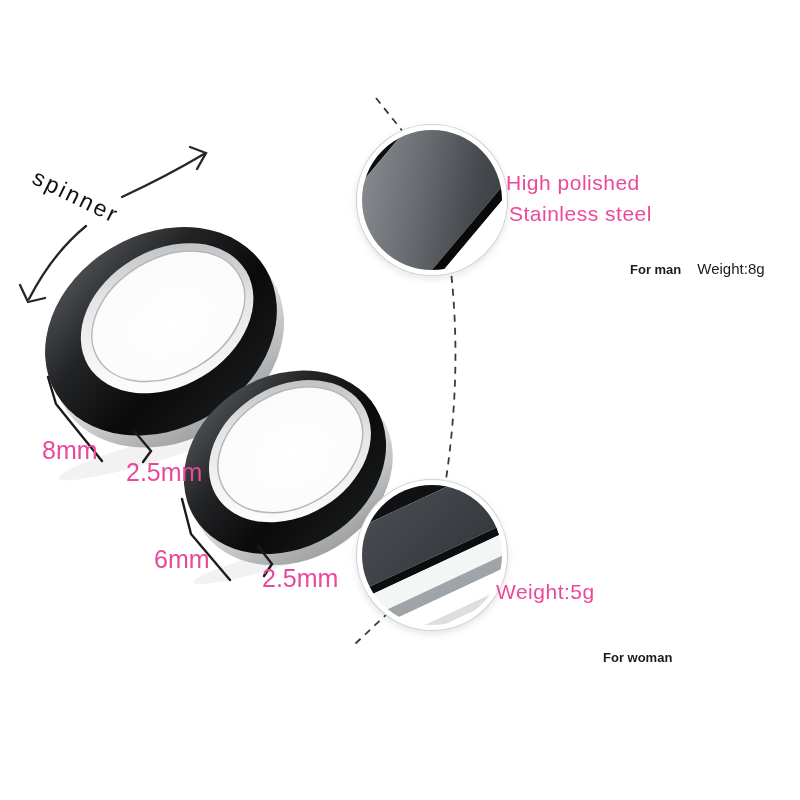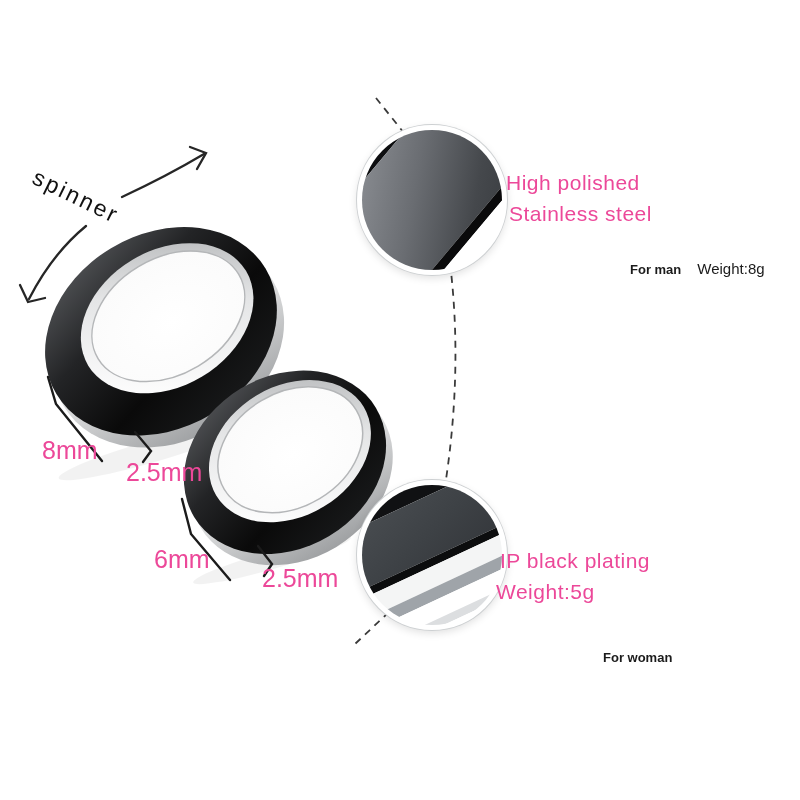--- a/index.html
+++ b/index.html
@@ -142,21 +142,20 @@
   <div class="lbl spinner-lbl">spinner</div>
 
   <div class="lbl dim" style="left:42px;top:436px;">8mm</div>
   <div class="lbl dim" style="left:126px;top:458px;">2.5mm</div>
   <div class="lbl dim" style="left:154px;top:545px;">6mm</div>
   <div class="lbl dim" style="left:262px;top:564px;">2.5mm</div>
 
   <div class="lbl callout-text" style="left:506px;top:171px;">High polished</div>
   <div class="lbl callout-text" style="left:509px;top:202px;">Stainless steel</div>
 
-  <div class="lbl callout-text" style="left:500px;top:549px;">IP black plating</div>
   <div class="lbl callout-text" style="left:496px;top:580px;">Weight:5g</div>
 
   <div class="weight-row" style="left:630px;top:260px;">
     <span class="weight-prefix">For man</span>
     <span class="weight-value">Weight:8g</span>
   </div>
 
   <div class="weight-row" style="left:603px;top:650px;flex-direction:column;">
     <span class="weight-prefix">For woman</span>
   </div>

